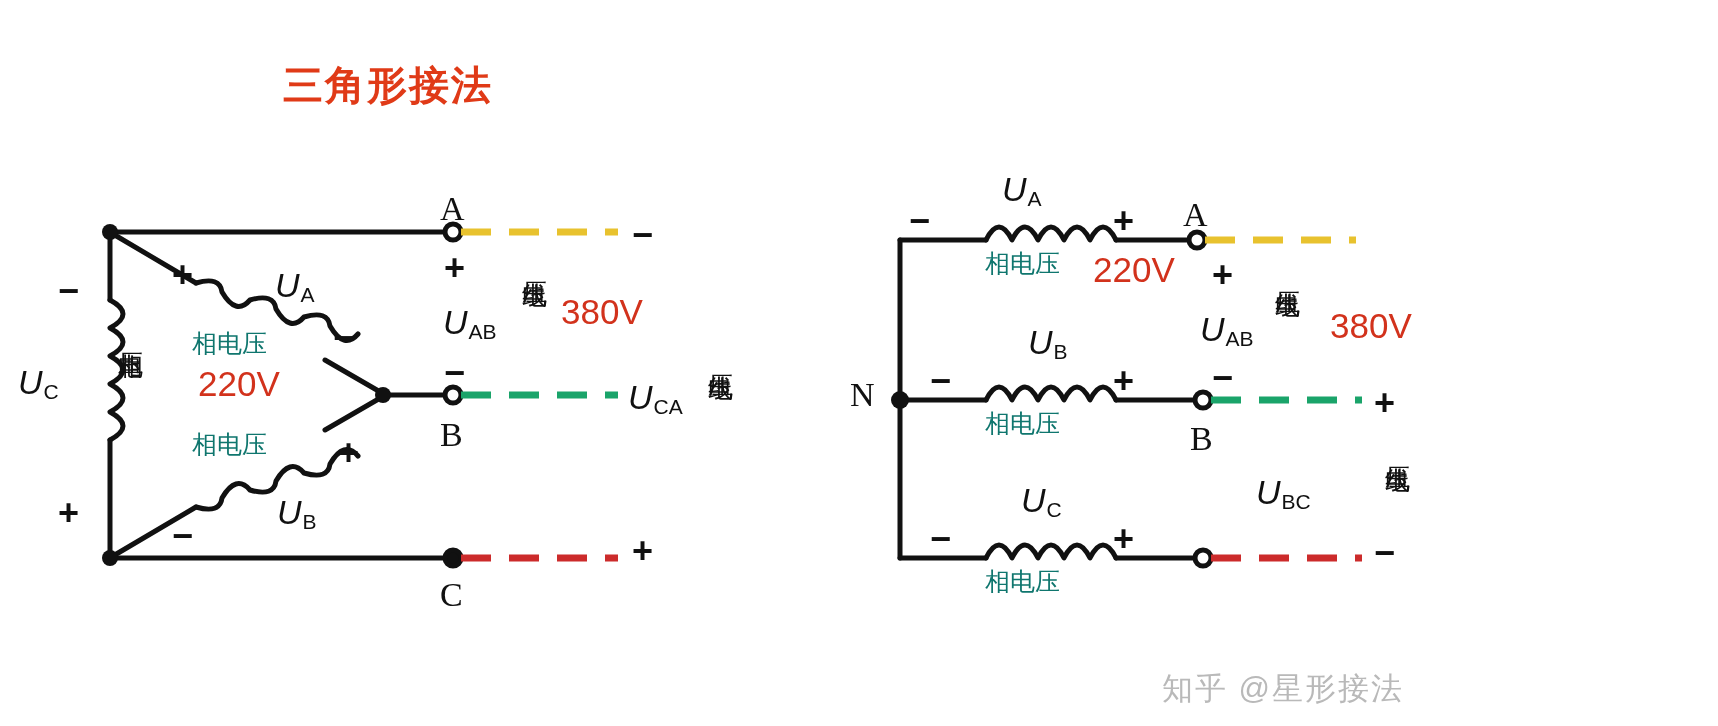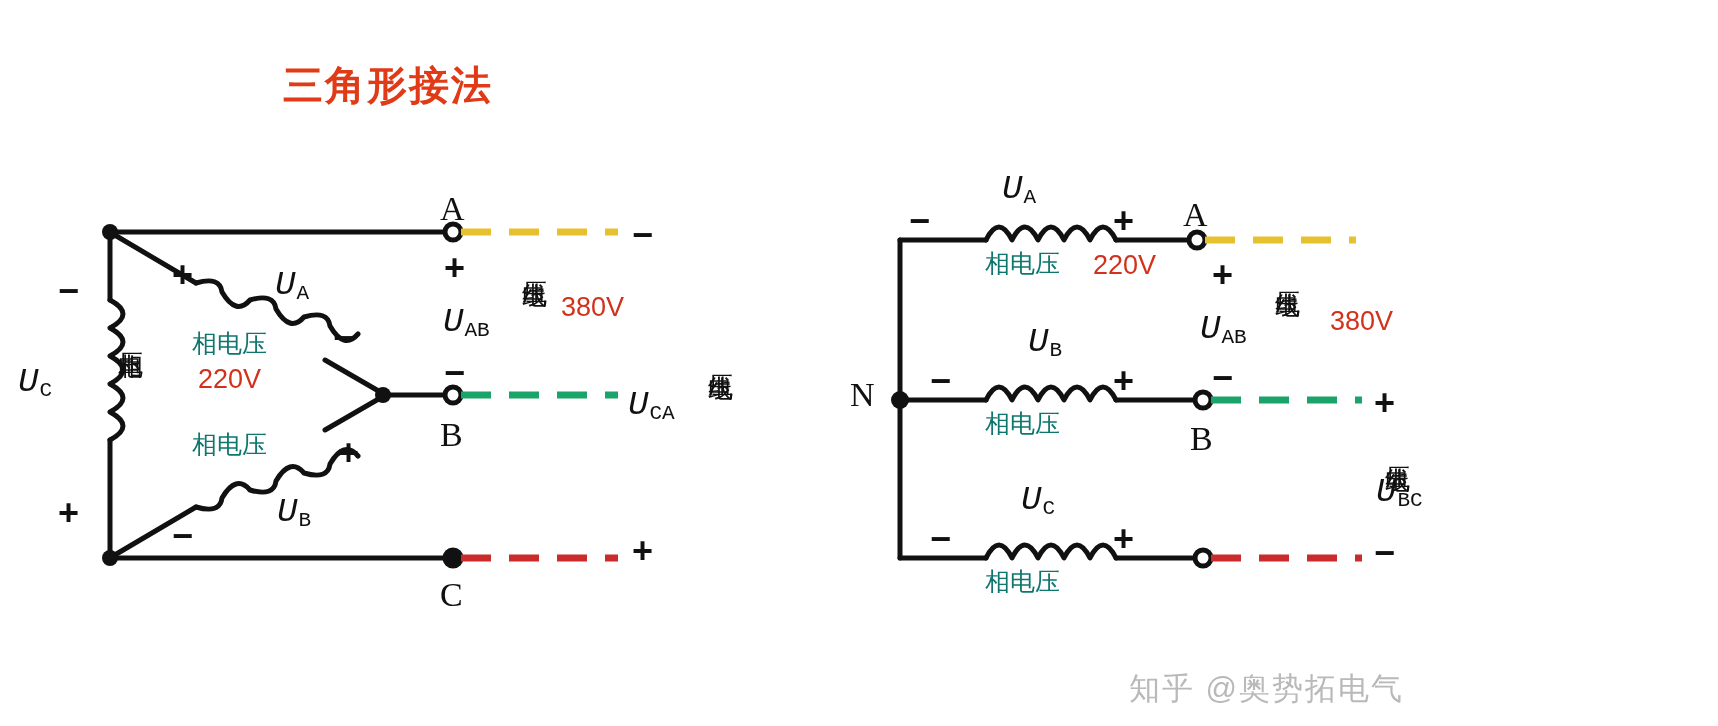--- a/index.html
+++ b/index.html
@@ -37,21 +37,21 @@
     height: 726px;
   }
 
   .lbl {
     position: absolute;
     white-space: nowrap;
     color: #111111;
     line-height: 1;
   }
   .italic-u {
-    font-family: Liberation Mono, monospace;
+    font-family: Liberation Sans, sans-serif;
     font-style: italic;
     font-size: 34px;
   }
   .italic-u sub {
     font-style: normal;
     font-size: 21px;
     vertical-align: baseline;
     position: relative;
     bottom: -5px;
     left: 1px;
@@ -76,21 +76,21 @@
   .cn-vert {
     font-family: "Liberation Sans", sans-serif;
     font-size: 25px;
     color: #111111;
     writing-mode: vertical-rl;
     text-orientation: upright;
     line-height: 1.08;
   }
   .volt {
     font-family: "Liberation Sans", sans-serif;
-    font-size: 27px;
+    font-size: 35px;
     color: #d2321c;
     font-weight: 500;
   }
   #watermark {
     position: absolute;
     right: 26px;
     bottom: 16px;
     color: #b9b9b9;
     font-family: "Liberation Sans", sans-serif;
     font-size: 31px;
@@ -192,21 +192,21 @@
 
   <div class="lbl italic-u" style="left:443px; top:305px;">
     <span>U</span><sub>AB</sub>
   </div>
   <div class="lbl cn-vert" style="left:521px; top:262px;">线电压</div>
   <div class="lbl volt" style="left:561px; top:294px;">380V</div>
 
   <div class="lbl sign" style="left:444px; top:360px;">−</div>
   <div class="lbl term" style="left:440px; top:418px;">B</div>
 
-  <div class="lbl italic-u" style="left:628px; top:388px;">
+  <div class="lbl italic-u" style="left:628px; top:380px;">
     <span>U</span><sub>CA</sub>
   </div>
   <div class="lbl cn-vert" style="left:707px; top:355px;">线电压</div>
 
   <div class="lbl term" style="left:440px; top:578px;">C</div>
   <div class="lbl sign" style="left:632px; top:538px;">+</div>
 
   <div class="lbl term" style="left:850px; top:378px;">N</div>
 
   <div class="lbl italic-u" style="left:1002px; top:172px;">
@@ -237,22 +237,22 @@
   <div class="lbl italic-u" style="left:1200px; top:312px;">
     <span>U</span><sub>AB</sub>
   </div>
   <div class="lbl cn-vert" style="left:1274px; top:272px;">线电压</div>
   <div class="lbl volt" style="left:1330px; top:308px;">380V</div>
 
   <div class="lbl sign" style="left:1212px; top:365px;">−</div>
   <div class="lbl term" style="left:1190px; top:422px;">B</div>
   <div class="lbl sign" style="left:1374px; top:390px;">+</div>
 
-  <div class="lbl italic-u" style="left:1376px; top:475px;">
+  <div class="lbl italic-u" style="left:1256px; top:475px;">
     <span>U</span><sub>BC</sub>
   </div>
   <div class="lbl cn-vert" style="left:1384px; top:447px;">线电压</div>
 
   <div class="lbl sign" style="left:1374px; top:540px;">−</div>
 
-  <div id="watermark">知乎 @奥势拓电气</div>
+  <div id="watermark">知乎 @星形接法</div>
 
 </div>
 
 </body></html>

